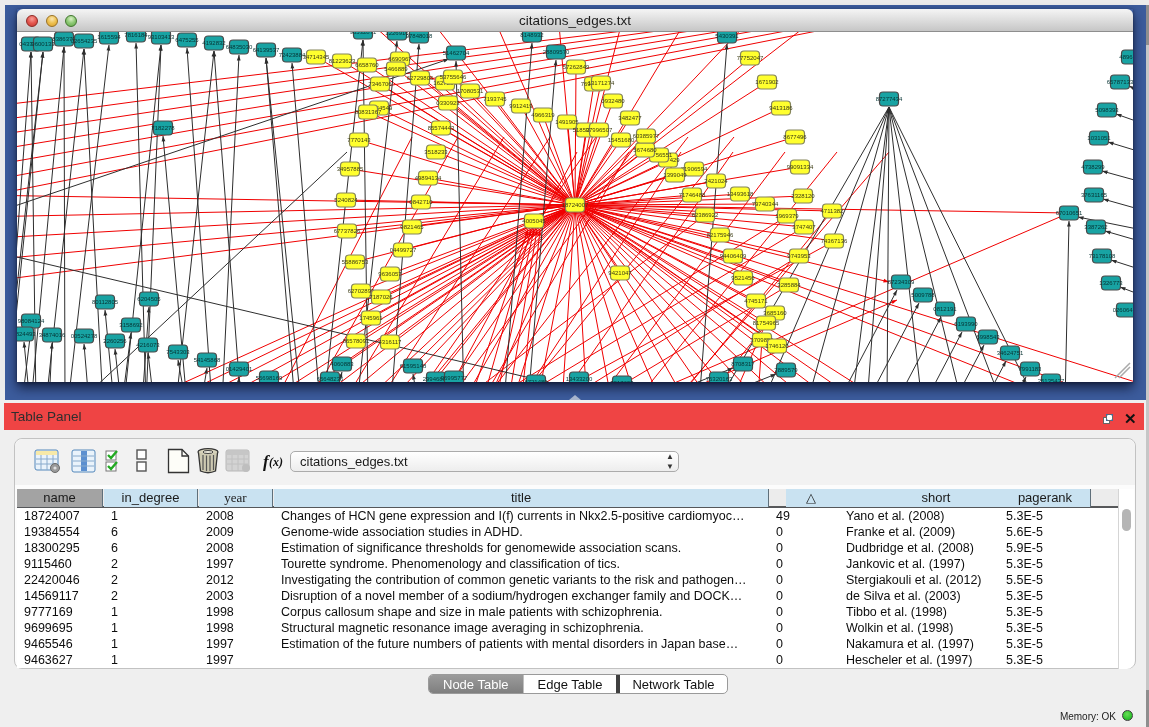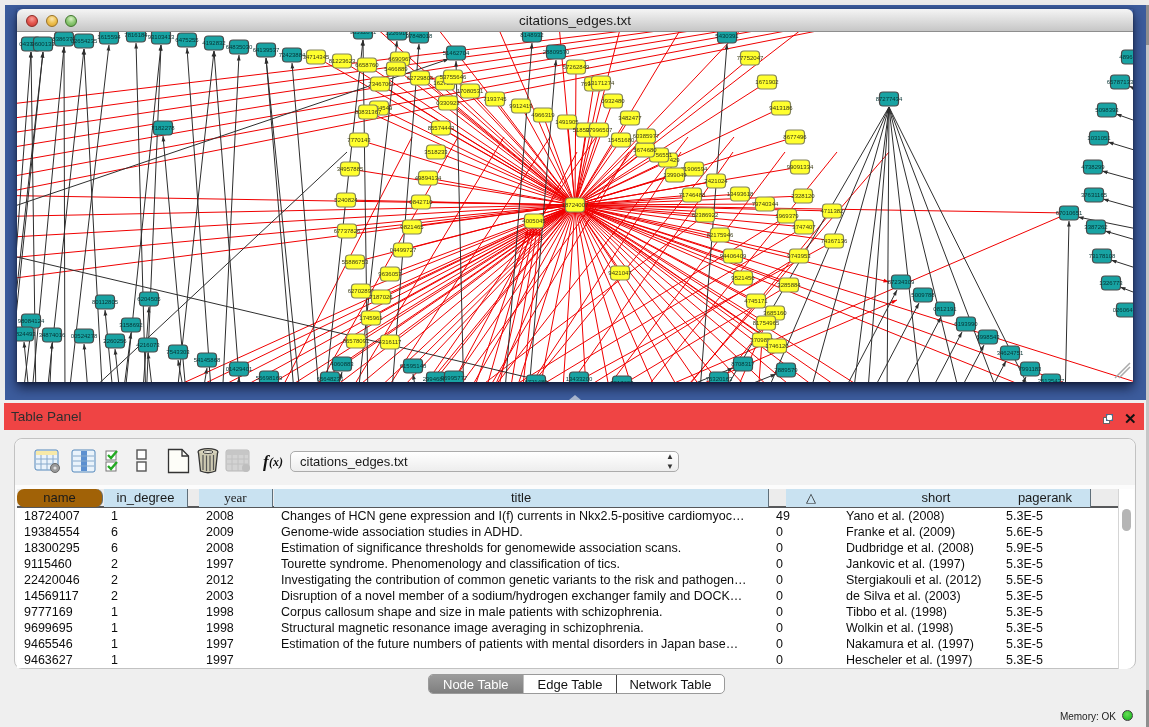--- a/index.html
+++ b/index.html
@@ -41,21 +41,21 @@
 #combo { position:absolute; left:275px; top:12px; width:389px; height:21px;
   background:linear-gradient(#ffffff,#ededed); border:1px solid #ababab;
   border-radius:5px; font-size:13px; color:#1a1a1a; line-height:19px;
   padding-left:9px; }
 #combo .arr { position:absolute; right:4px; top:0px; font-size:8px;
   color:#333; line-height:10px; }
 #thead { position:absolute; left:2px; top:50px; width:1103px; height:18px;
   font-size:13px; color:#1a1a1a; border-bottom:1px solid #58595a; background:#ececec; }
 #thead .h { position:absolute; top:0; height:18px; background:#c9e2f1;
   border-right:1px solid #5f6f7a; text-align:center; line-height:18px; }
-#thead .hg { background:#a16207;border-radius:7px; }
+#thead .hg { background:#a3a3a3; }
 #tbody { position:absolute; left:2px; top:69px; width:1103px; height:160px;
   overflow:hidden; font-size:12.5px; color:#0d0d0d; background:#fff; }
 #hline { position:absolute; left:2px; top:68px; width:1103px; height:1px;
   background:#55575a; }
 .tr { position:relative; height:16px; line-height:16px; white-space:nowrap; }
 .tr div { position:absolute; top:0; overflow:hidden; }
 .c0 { left:7px;   width:80px; }
 .c1 { left:94px;  width:90px; }
 .c2 { left:189px; width:80px; }
 .c3 { left:264px; width:492px; }
@@ -64,21 +64,21 @@
 .c6 { left:989px; width:98px; }
 #vscroll { position:absolute; right:1px; top:50px; width:16px; height:180px;
   background:#ffffff; border-left:1px solid #d5d5d5; border-radius:0 0 7px 0; }
 #vthumb { position:absolute; left:3px; top:20px; width:9px; height:22px;
   background:#b5b5b5; border-radius:5px; }
 #tabs { position:absolute; left:428px; top:274px; height:20px;
   border:1px solid #9a9a9a; border-radius:5px; overflow:hidden;
   display:flex; background:#fff; font-size:13px; }
 #tabs div { padding:0 14px; line-height:19px; color:#111; }
 #tabs .sel { background:linear-gradient(#9b9b9b,#7f7f7f); color:#fff; }
-#tabs .mid { border-left:1px solid #c0c0c0; border-right:1px solid #404040; }
+#tabs .mid { border-left:1px solid #c0c0c0; border-right:4px solid #404040; }
 #status { position:absolute; left:0; top:300px; width:100%; height:27px; }
 #memok { position:absolute; right:33px; top:11px; font-size:10px; color:#222; }
 #led { position:absolute; right:16px; top:10px; width:11px; height:11px;
   border-radius:50%; background:radial-gradient(circle at 45% 35%, #6ade57, #2fc42f 60%, #27ae27); border:1px solid #3c3c3c; }
 </style></head>
 <body>
 <div id="desktop">
   <div id="netwin">
     <div id="titlebar">
       <div class="tl" id="tl-r"></div>
@@ -847,21 +847,21 @@
           <circle cx="20" cy="18" r="4" fill="#adadad"></circle>
         </g>
 
         <text x="248" y="28" font-size="17" font-style="italic" font-family="Liberation Serif, serif" fill="#111" font-weight="bold">f</text>
         <text x="254" y="27" font-size="12" font-style="italic" font-family="Liberation Serif, serif" fill="#111" font-weight="bold">(x)</text>
       </svg>
       <div id="combo">citations_edges.txt<span class="arr">▲<br>▼</span></div>
     </div>
     <div id="thead">
       <div class="h hg" style="left:0px; width:86px;">name</div>
-      <div class="h" style="left:87px; width:84px;">in_degree</div>
+      <div class="h" style="left:87px; width:94px;">in_degree</div>
       <div class="h" style="left:182px; width:74px;font-family:Liberation Serif, serif;">year</div>
       <div class="h" style="left:257px; width:495px;">title</div>
       <div class="h" style="left:769px; width:73px; text-align:left; padding-left:20px;">△ out_de…</div>
       <div class="h" style="left:827px; width:185px;">short</div>
       <div class="h" style="left:983px; width:91px;">pagerank</div>
     </div>
     <div id="tbody">
 <div class="tr">
           <div class="c0">18724007</div>
           <div class="c1">1</div>

